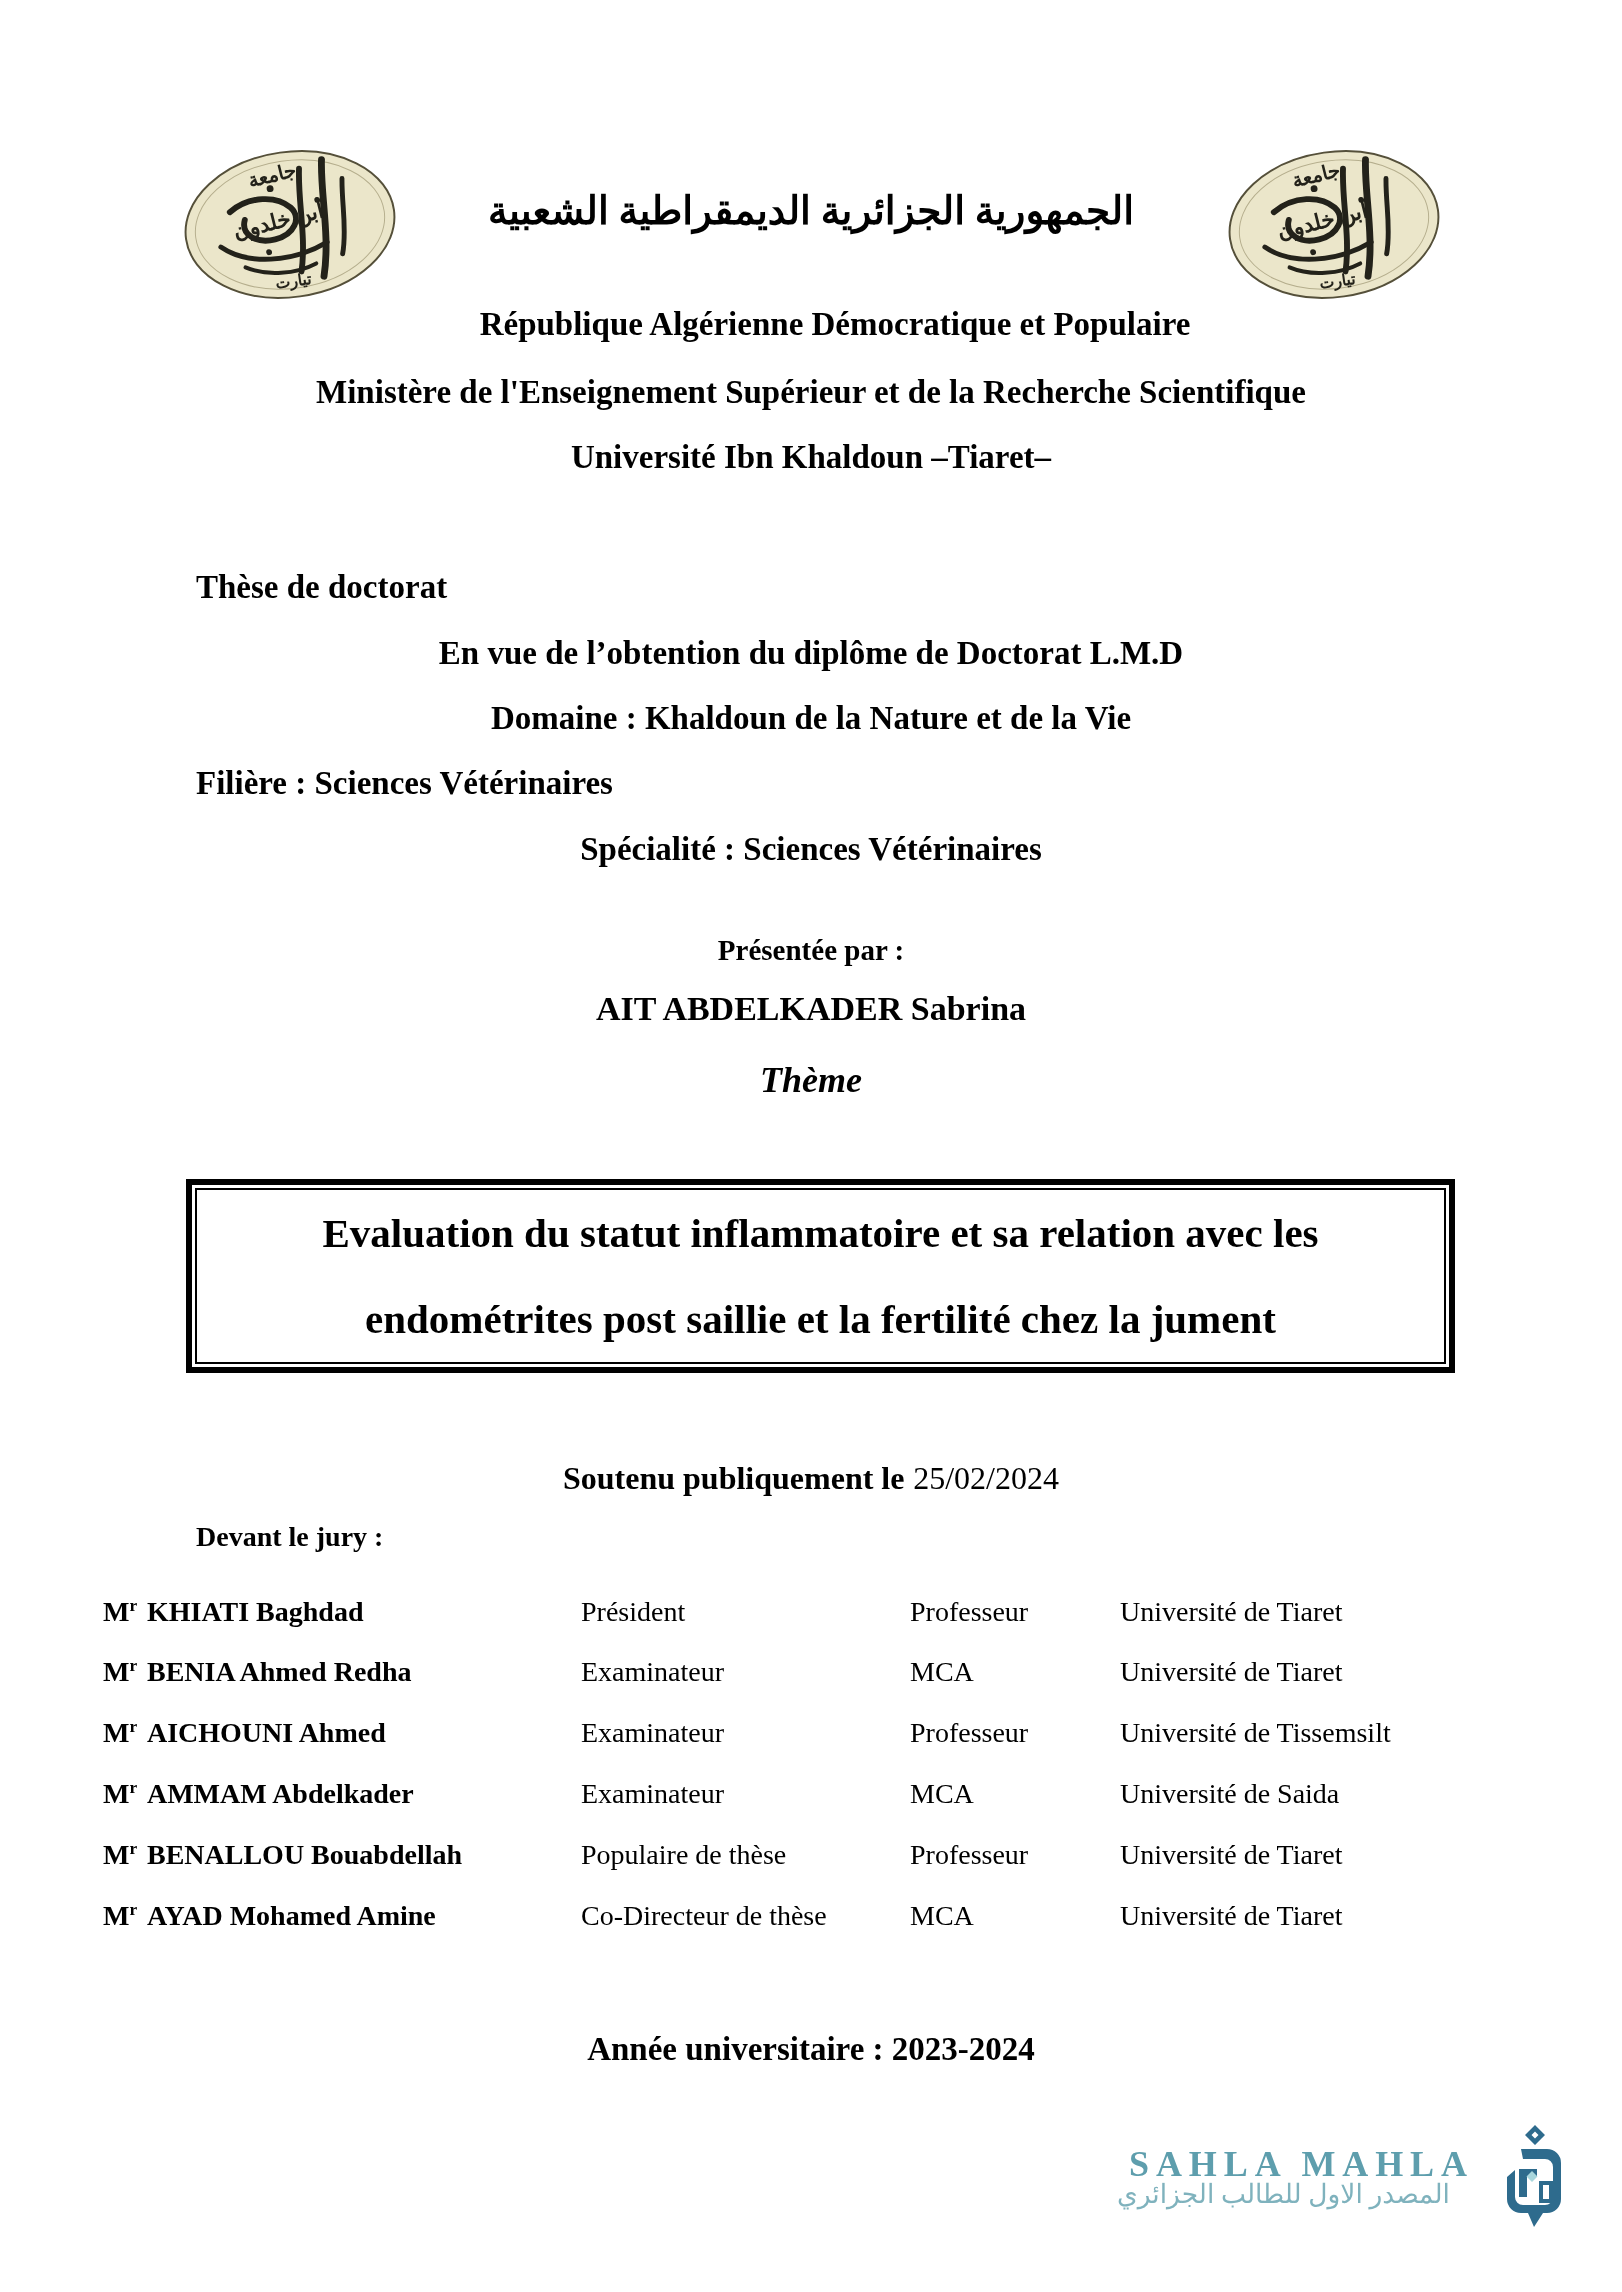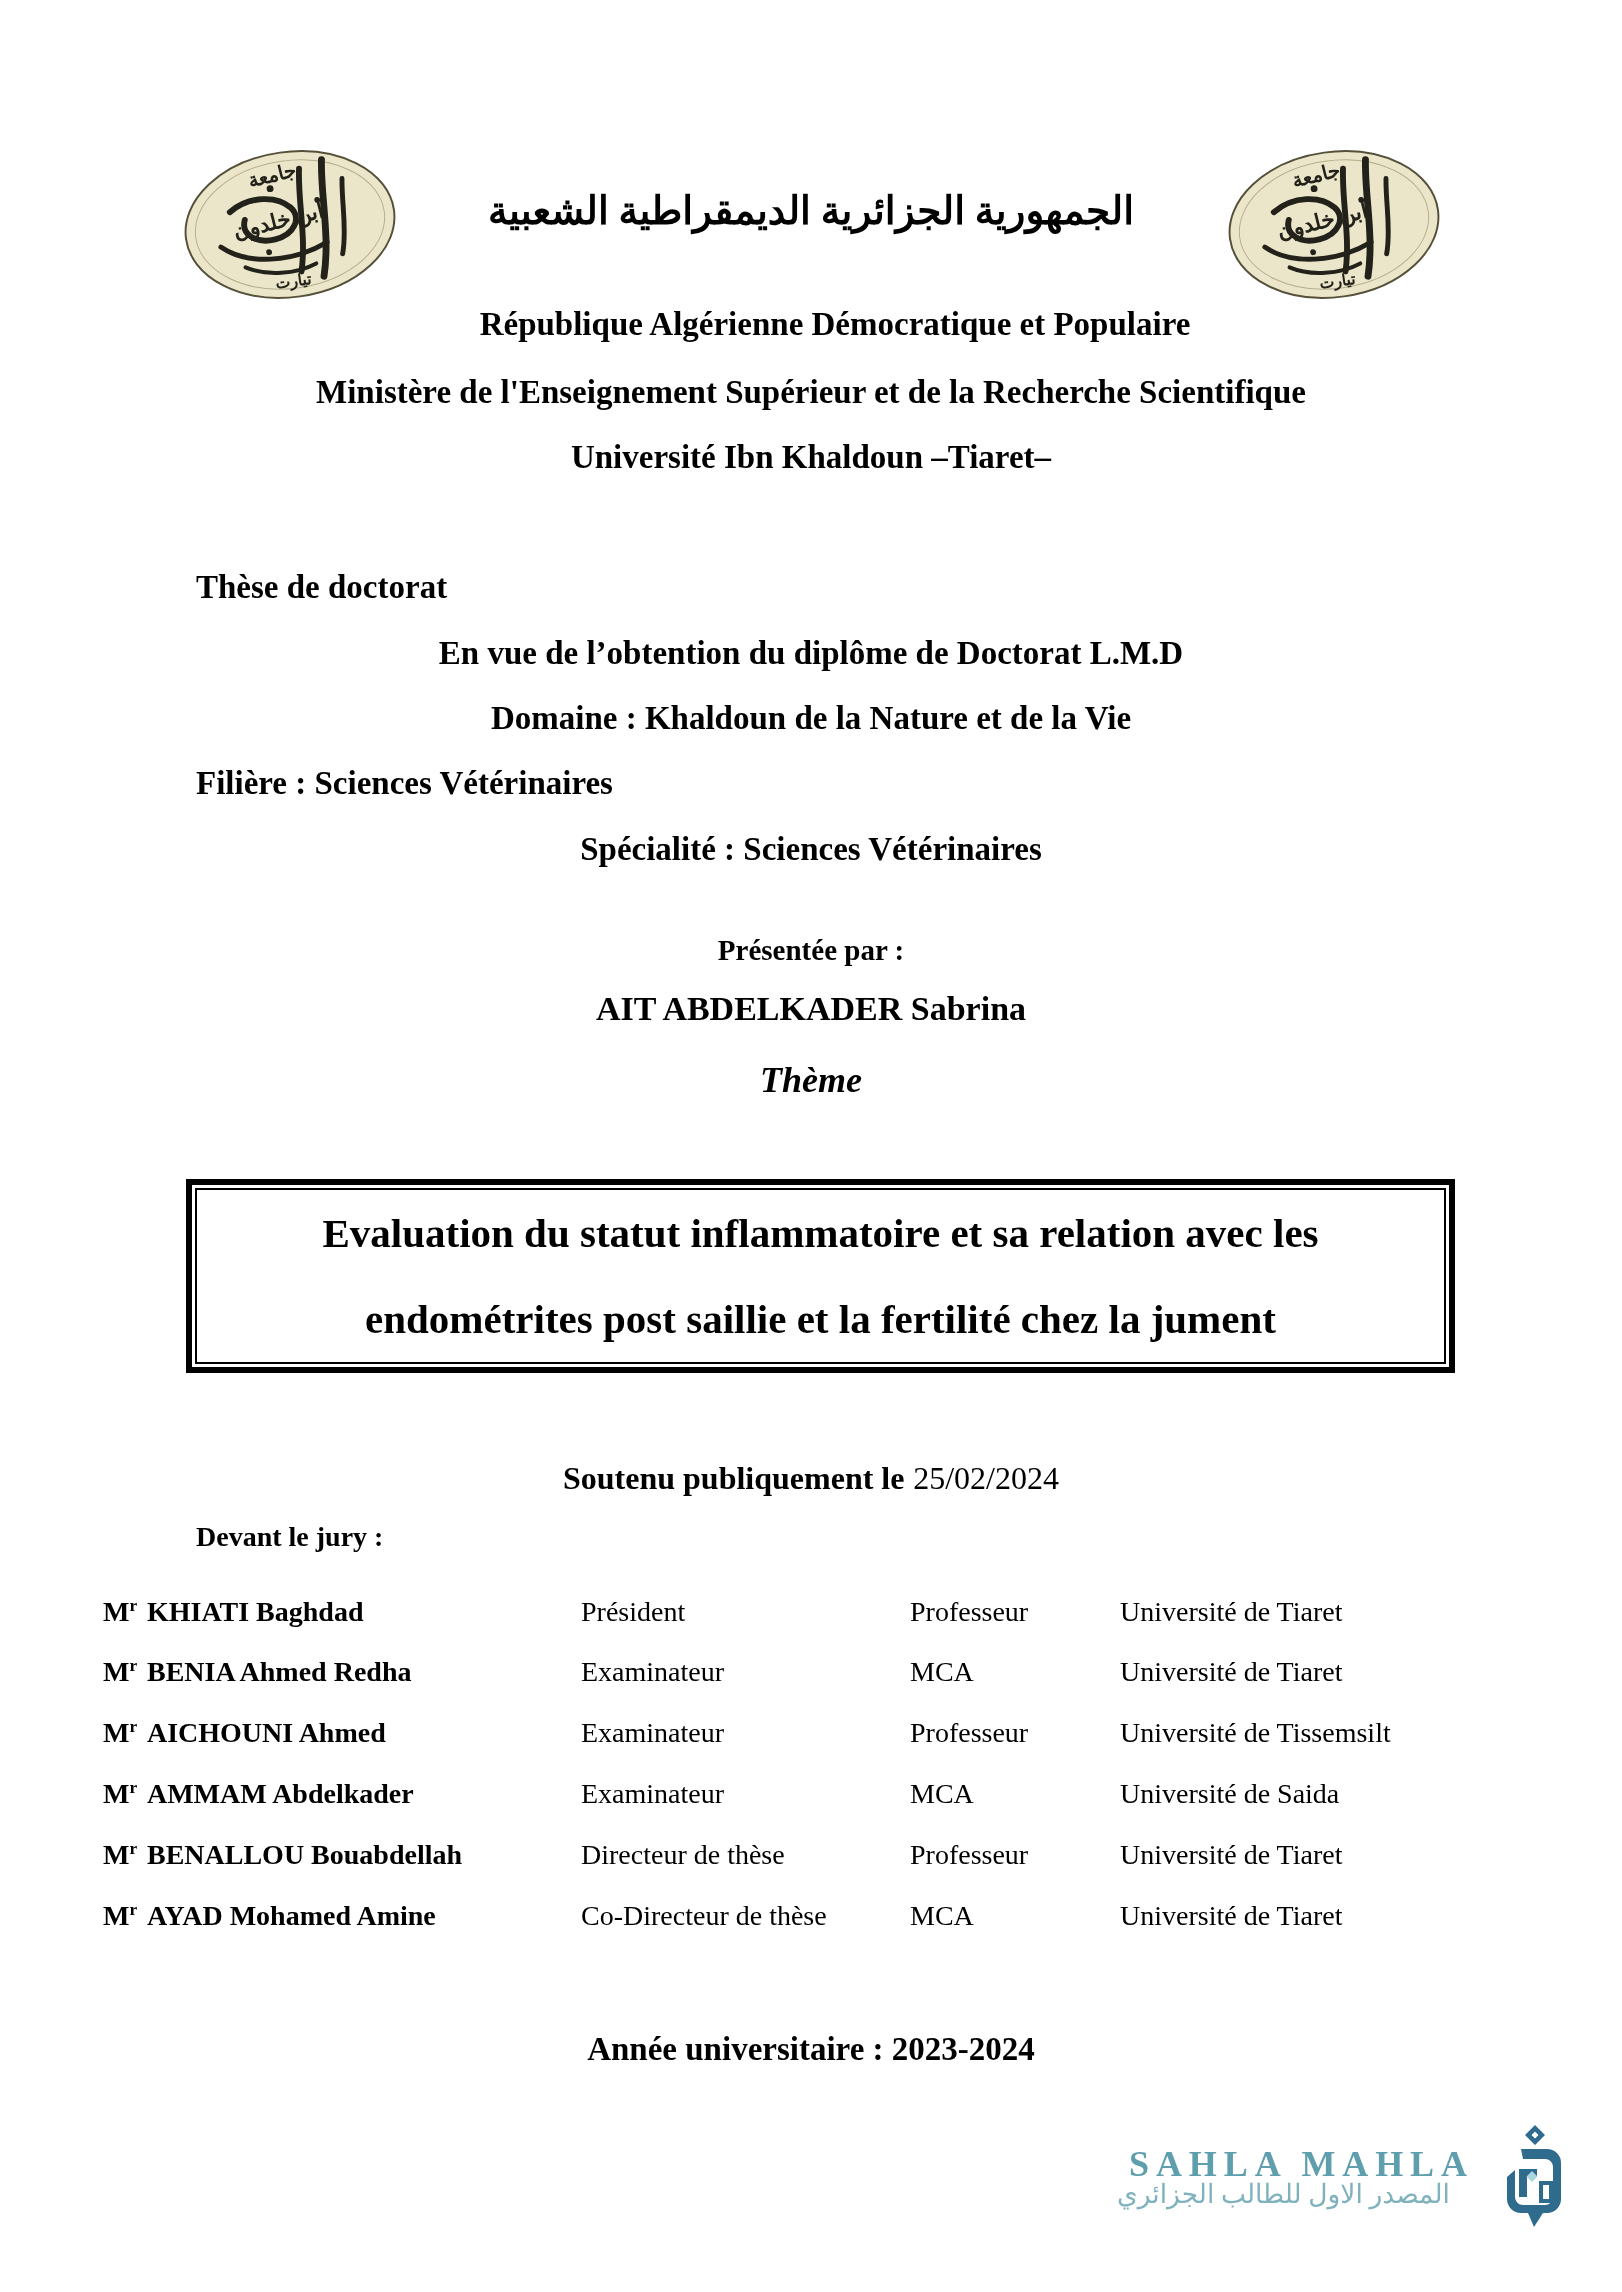--- a/index.html
+++ b/index.html
@@ -168,21 +168,21 @@
     <span class="jcell jc-univ">Université de Tissemsilt</span>
   </div>
   <div class="jury-row jr-3">
     <span class="jcell jc-name"><span>M</span><sup>r</sup><span class="jname">AMMAM Abdelkader</span></span>
     <span class="jcell jc-role">Examinateur</span>
     <span class="jcell jc-grade">MCA</span>
     <span class="jcell jc-univ">Université de Saida</span>
   </div>
   <div class="jury-row jr-4">
     <span class="jcell jc-name"><span>M</span><sup>r</sup><span class="jname">BENALLOU Bouabdellah</span></span>
-    <span class="jcell jc-role">Directeur de thèse</span>
+    <span class="jcell jc-role">Populaire de thèse</span>
     <span class="jcell jc-grade">Professeur</span>
     <span class="jcell jc-univ">Université de Tiaret</span>
   </div>
   <div class="jury-row jr-5">
     <span class="jcell jc-name"><span>M</span><sup>r</sup><span class="jname">AYAD Mohamed Amine</span></span>
     <span class="jcell jc-role">Co-Directeur de thèse</span>
     <span class="jcell jc-grade">MCA</span>
     <span class="jcell jc-univ">Université de Tiaret</span>
   </div>
 

